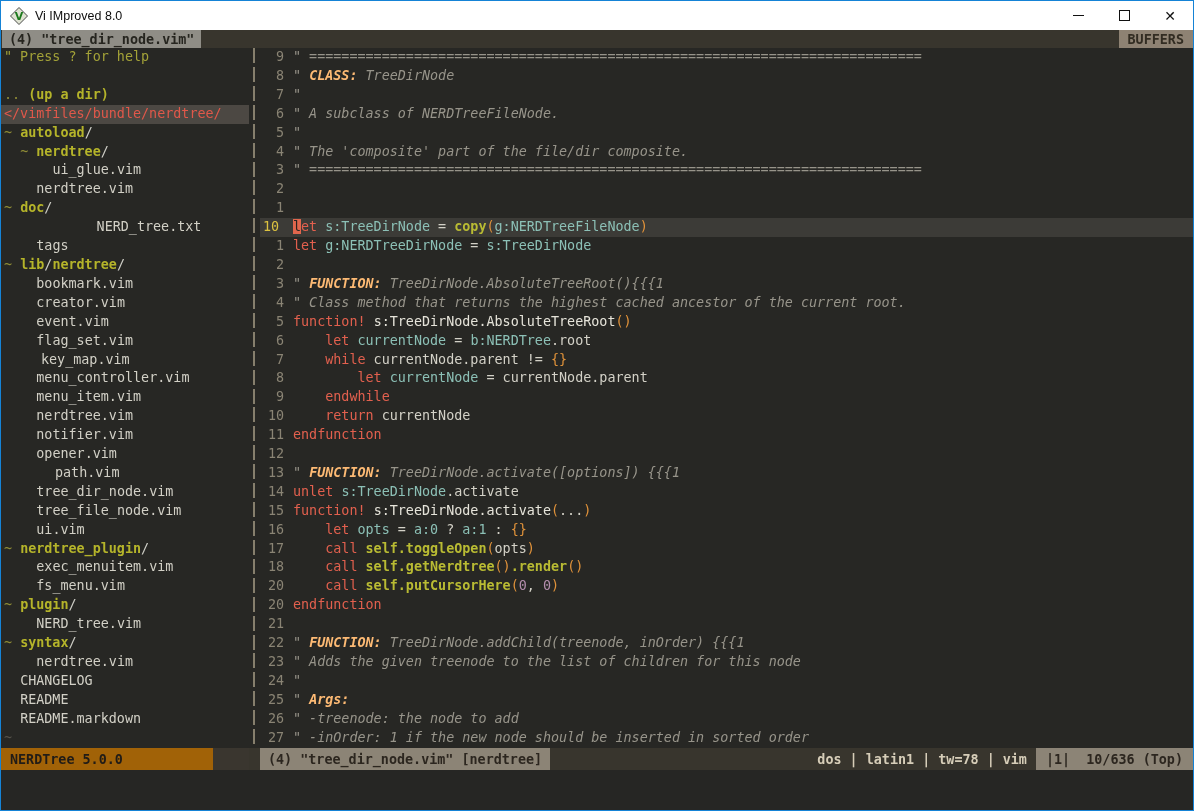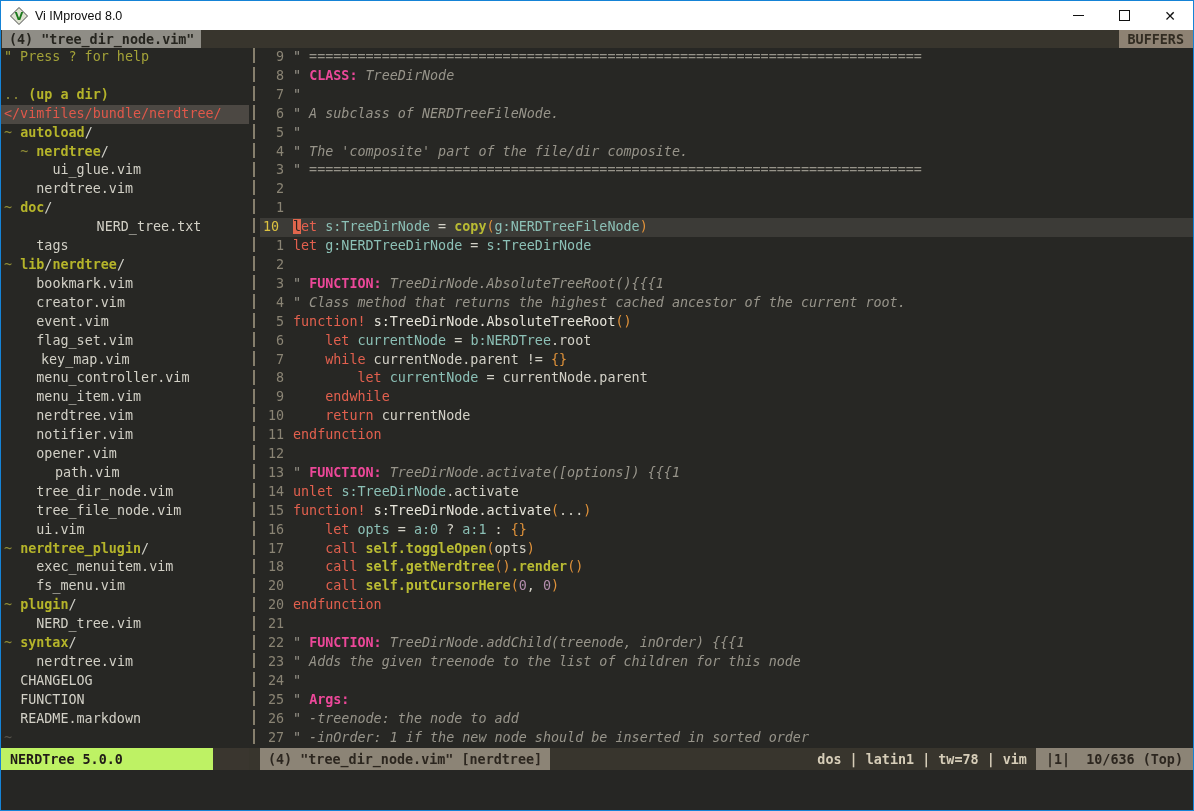--- a/index.html
+++ b/index.html
@@ -37,33 +37,33 @@
   
   .t-help{color:#a3a238;}
   .t-dir{color:#b5b42a;font-weight:bold;}
   .t-tilde{color:#8f8c36;}
   .t-slash{color:#cfcfc7;}
   .t-file{color:#d2d0c6;}
   .t-root{color:#e0584a;}
   .t-dim{color:#55524a;}
   
   .c-com{color:#97948a;font-style:italic;}
-  .c-comb{color:#ec4899;font-weight:bold;}
+  .c-comb{color:#fdba74;font-style:italic;font-weight:bold;}
   .c-kw{color:#e2604e;}
   .c-id{color:#8cc0b6;}
   .c-fn{color:#b9bb33;font-weight:bold;}
   .c-fnw{color:#e6e4da;font-weight:normal;}
   .c-par{color:#e0923a;}
   .c-num{color:#b48ead;}
   .c-txt{color:#d3d1c7;}
   .c-cur{background:#e1664d;color:#2a2421;}
   
   .status{flex:0 0 22px;display:flex;align-items:stretch;background:#38352d;font-weight:bold;}
   .st-nt{flex:0 0 248px;display:flex;}
-  .st-nt-label{flex:0 0 194px;background:#bef264;color:#211c17;padding:0 9px;display:flex;align-items:center;white-space:pre;}
+  .st-nt-label{flex:0 0 194px;background:#a16207;color:#211c17;padding:0 9px;display:flex;align-items:center;white-space:pre;}
   .st-nt-fill{flex:1;background:#3a362f;}
   .st-gut{flex:0 0 11px;}
   .st-left{background:#8c8476;color:#2c261f;padding:0 8px;display:flex;align-items:center;white-space:pre;}
   .st-fill{flex:1;}
   .st-mid{color:#d6cdb8;display:flex;align-items:center;white-space:pre;}
   .st-right{background:#8c8476;color:#2c261f;padding:0 10px;margin-left:9px;display:flex;align-items:center;white-space:pre;}
   
   .cmdline{flex:1;background:#262624;}
 </style>
 </head>
@@ -126,21 +126,21 @@
         <div class="trow" style="padding-left: 35.28px;"><span class="t-file">tree_file_node.vim</span></div>
         <div class="trow" style="padding-left: 35.28px;"><span class="t-file">ui.vim</span></div>
         <div class="trow" style="padding-left: 3px;"><span class="t-tilde">~ </span><span class="t-dir">nerdtree_plugin</span><span class="t-slash">/</span></div>
         <div class="trow" style="padding-left: 35.28px;"><span class="t-file">exec_menuitem.vim</span></div>
         <div class="trow" style="padding-left: 35.28px;"><span class="t-file">fs_menu.vim</span></div>
         <div class="trow" style="padding-left: 3px;"><span class="t-tilde">~ </span><span class="t-dir">plugin</span><span class="t-slash">/</span></div>
         <div class="trow" style="padding-left: 35.28px;"><span class="t-file">NERD_tree.vim</span></div>
         <div class="trow" style="padding-left: 3px;"><span class="t-tilde">~ </span><span class="t-dir">syntax</span><span class="t-slash">/</span></div>
         <div class="trow" style="padding-left: 35.28px;"><span class="t-file">nerdtree.vim</span></div>
         <div class="trow" style="padding-left: 19.14px;"><span class="t-file">CHANGELOG</span></div>
-        <div class="trow" style="padding-left: 19.14px;"><span class="t-file">FUNCTION</span></div>
+        <div class="trow" style="padding-left: 19.14px;"><span class="t-file">README</span></div>
         <div class="trow" style="padding-left: 19.14px;"><span class="t-file">README.markdown</span></div>
         <div class="trow" style="padding-left: 3px;"><span class="t-dim">~</span></div>
       </div>
     <div class="gutter"></div>
     <div class="code" id="code-rows">
         <div class="line"><span class="ln">9</span><span class="ct"><span class="c-com">" ============================================================================</span></span></div>
         <div class="line"><span class="ln">8</span><span class="ct"><span class="c-com">" </span><span class="c-comb">CLASS:</span><span class="c-com"> TreeDirNode</span></span></div>
         <div class="line"><span class="ln">7</span><span class="ct"><span class="c-com">"</span></span></div>
         <div class="line"><span class="ln">6</span><span class="ct"><span class="c-com">" A subclass of NERDTreeFileNode.</span></span></div>
         <div class="line"><span class="ln">5</span><span class="ct"><span class="c-com">"</span></span></div>

